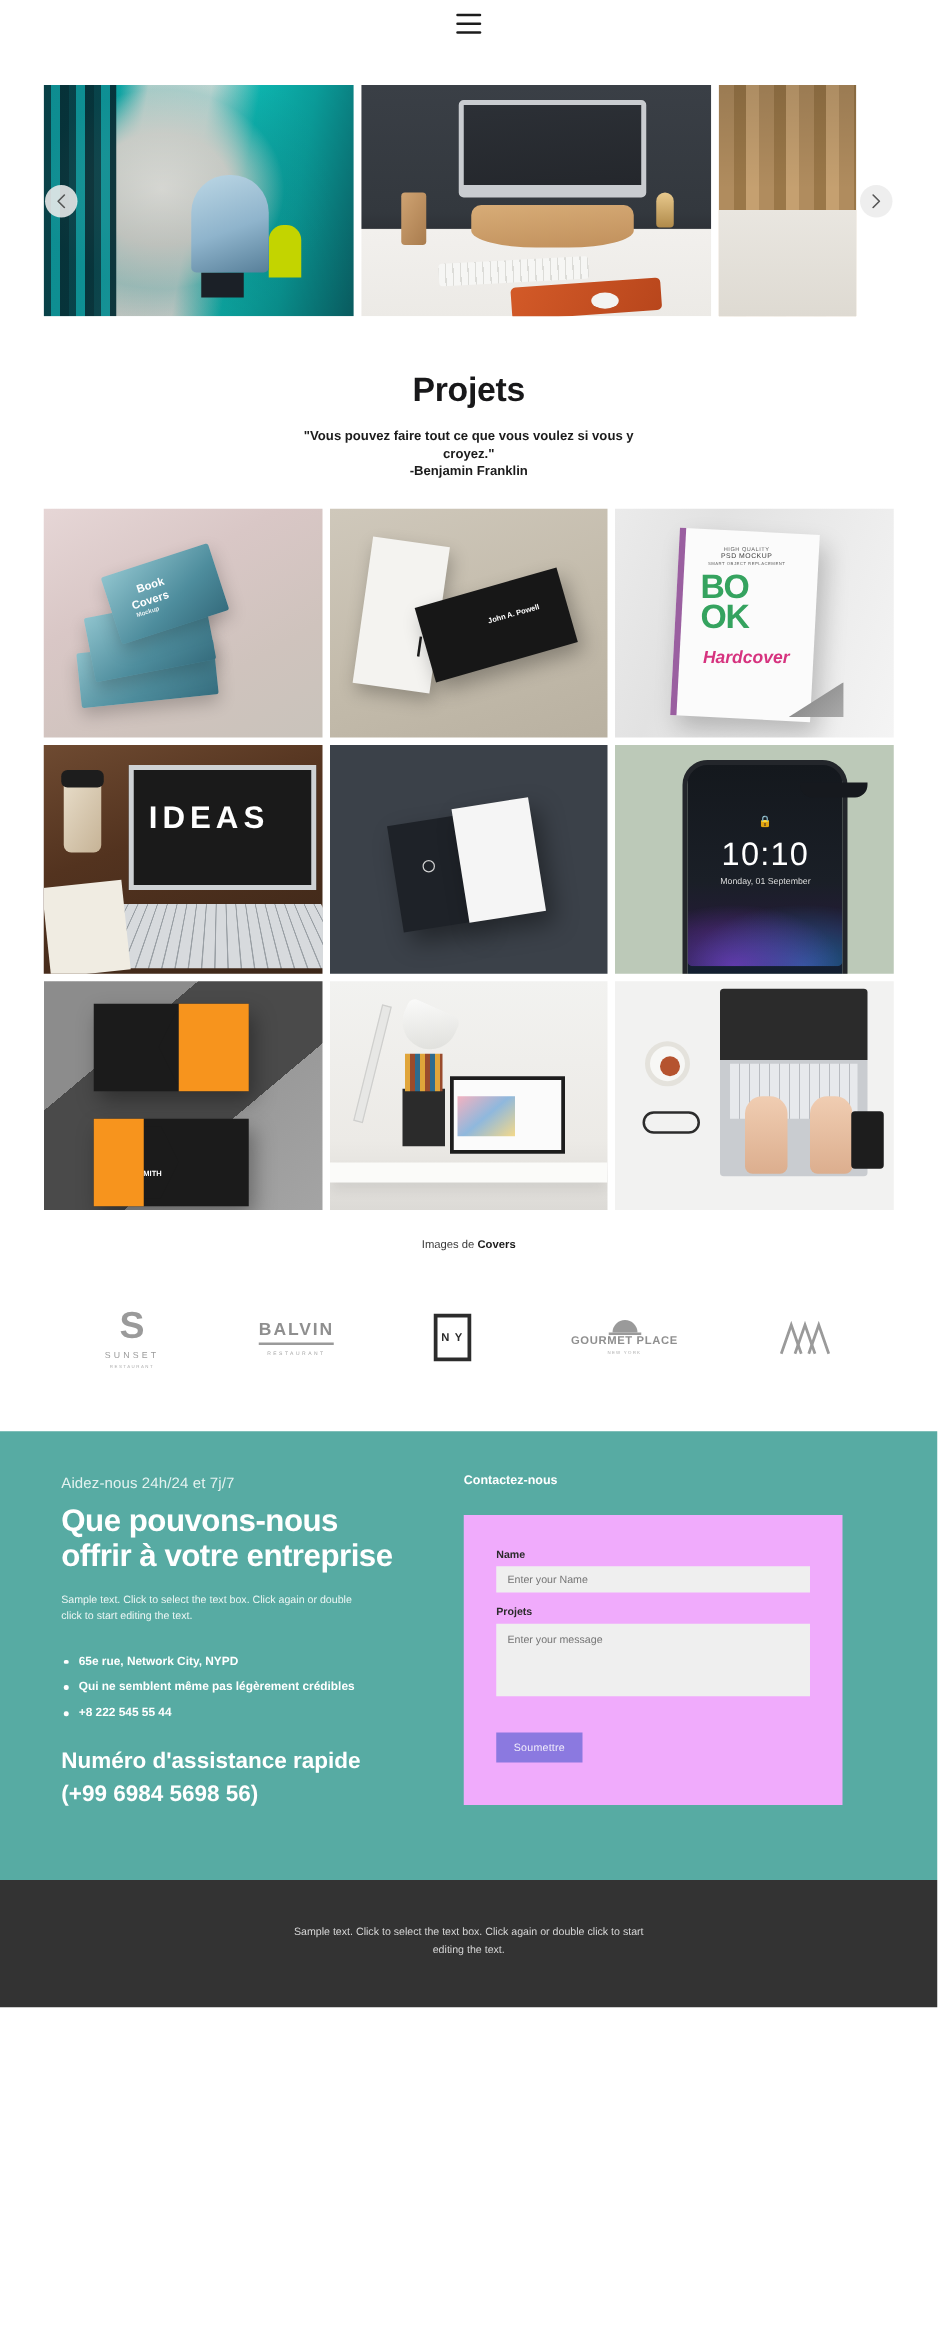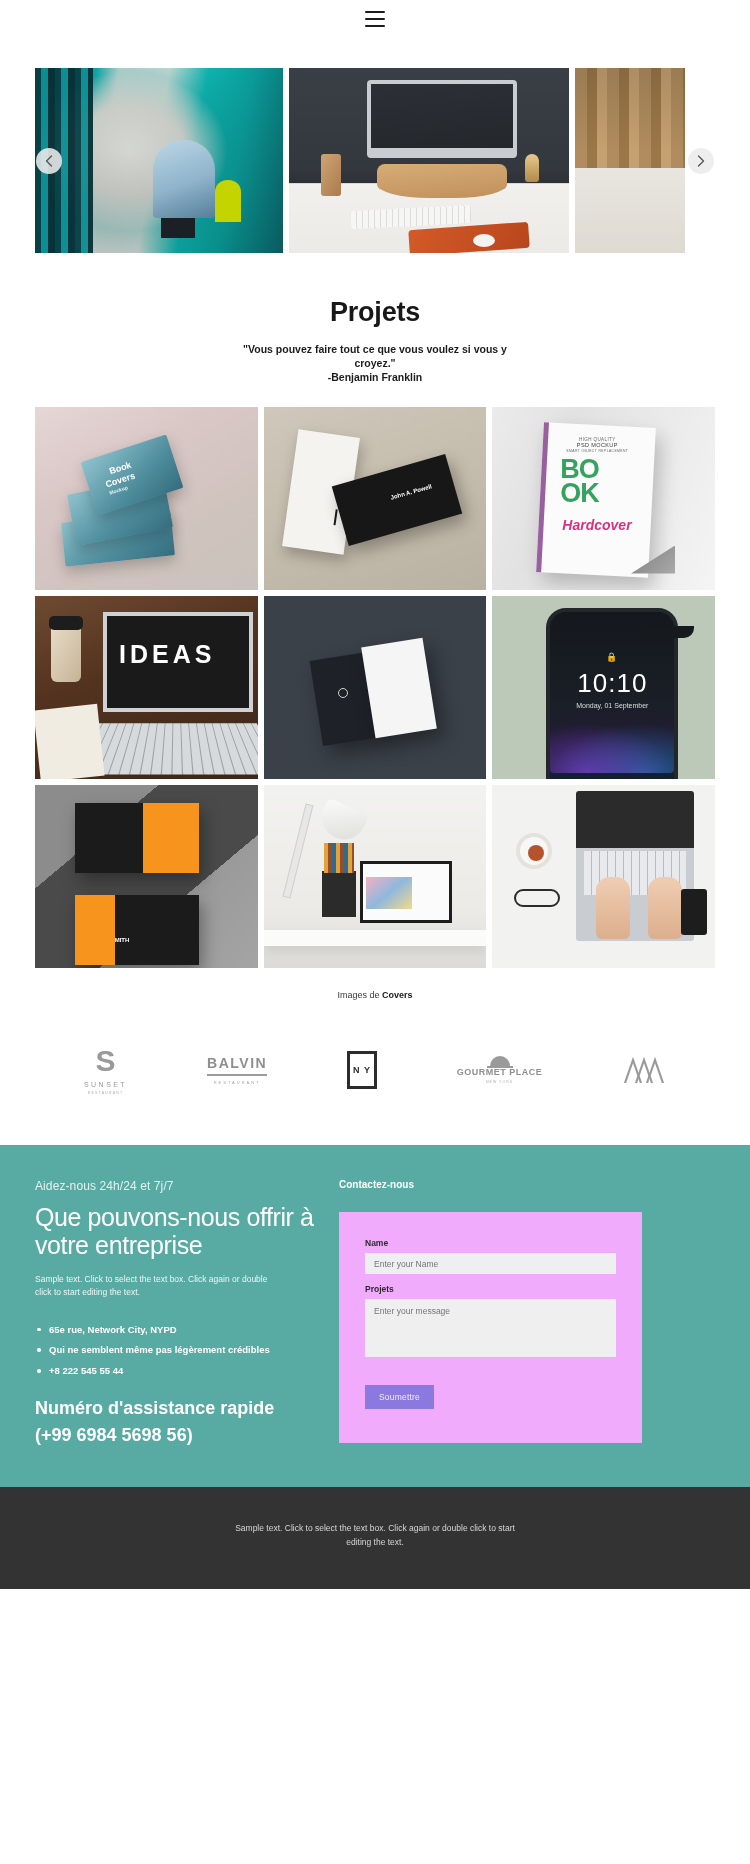--- a/index.html
+++ b/index.html
@@ -276,31 +276,32 @@
   .logo-gourmet .dome { width: 20px; height: 10px; background:#9a9a9a; border-radius: 10px 10px 0 0; margin: 0 auto 1px; position: relative;}
   .logo-gourmet .dome:after { content:""; position:absolute; left:-3px; bottom:-2px; width:26px; height:2px; background:#9a9a9a; }
   .logo-gourmet .w { font-size: 9px; font-weight: 700; letter-spacing: .5px; color:#8f8f8f; }
   .logo-gourmet .w2 { font-size: 3.5px; letter-spacing: 1px; color:#adadad; margin-top: 3px; }
 
   .logo-mtn svg { display:block; margin: 0 auto; }
 
   
   .contact {
     background: #57aba3;
-    padding: 34px 35px 41px;
+    padding: 34px 35px 58px;
     display: flex;
-    gap: 24px;
+    gap: 42px;
+    justify-content: center;
   }
   .contact-left { width: 280px; }
   .eyebrow-light {
     font-size: 12px; color: #e4f2f0; font-weight: 400; letter-spacing: .1px;
   }
   .contact-h1 {
     margin-top: 10px;
-    font-size: 25px; font-weight: 400; line-height: 1.13; color: #ffffff; letter-spacing: -.4px;
+    font-size: 25px; font-weight: 700; line-height: 1.13; color: #ffffff; letter-spacing: -.4px;
   }
   .contact-sample {
     margin-top: 14px; font-size: 8.5px; line-height: 1.5; color: #ecf6f4; width: 250px;
   }
   .contact-list { margin-top: 24px; list-style: none; }
   .contact-list li {
     position: relative; padding-left: 14px; margin-bottom: 7px;
     font-size: 9.5px; font-weight: 700; color: #ffffff; line-height: 1.45;
   }
   .contact-list li:before {

